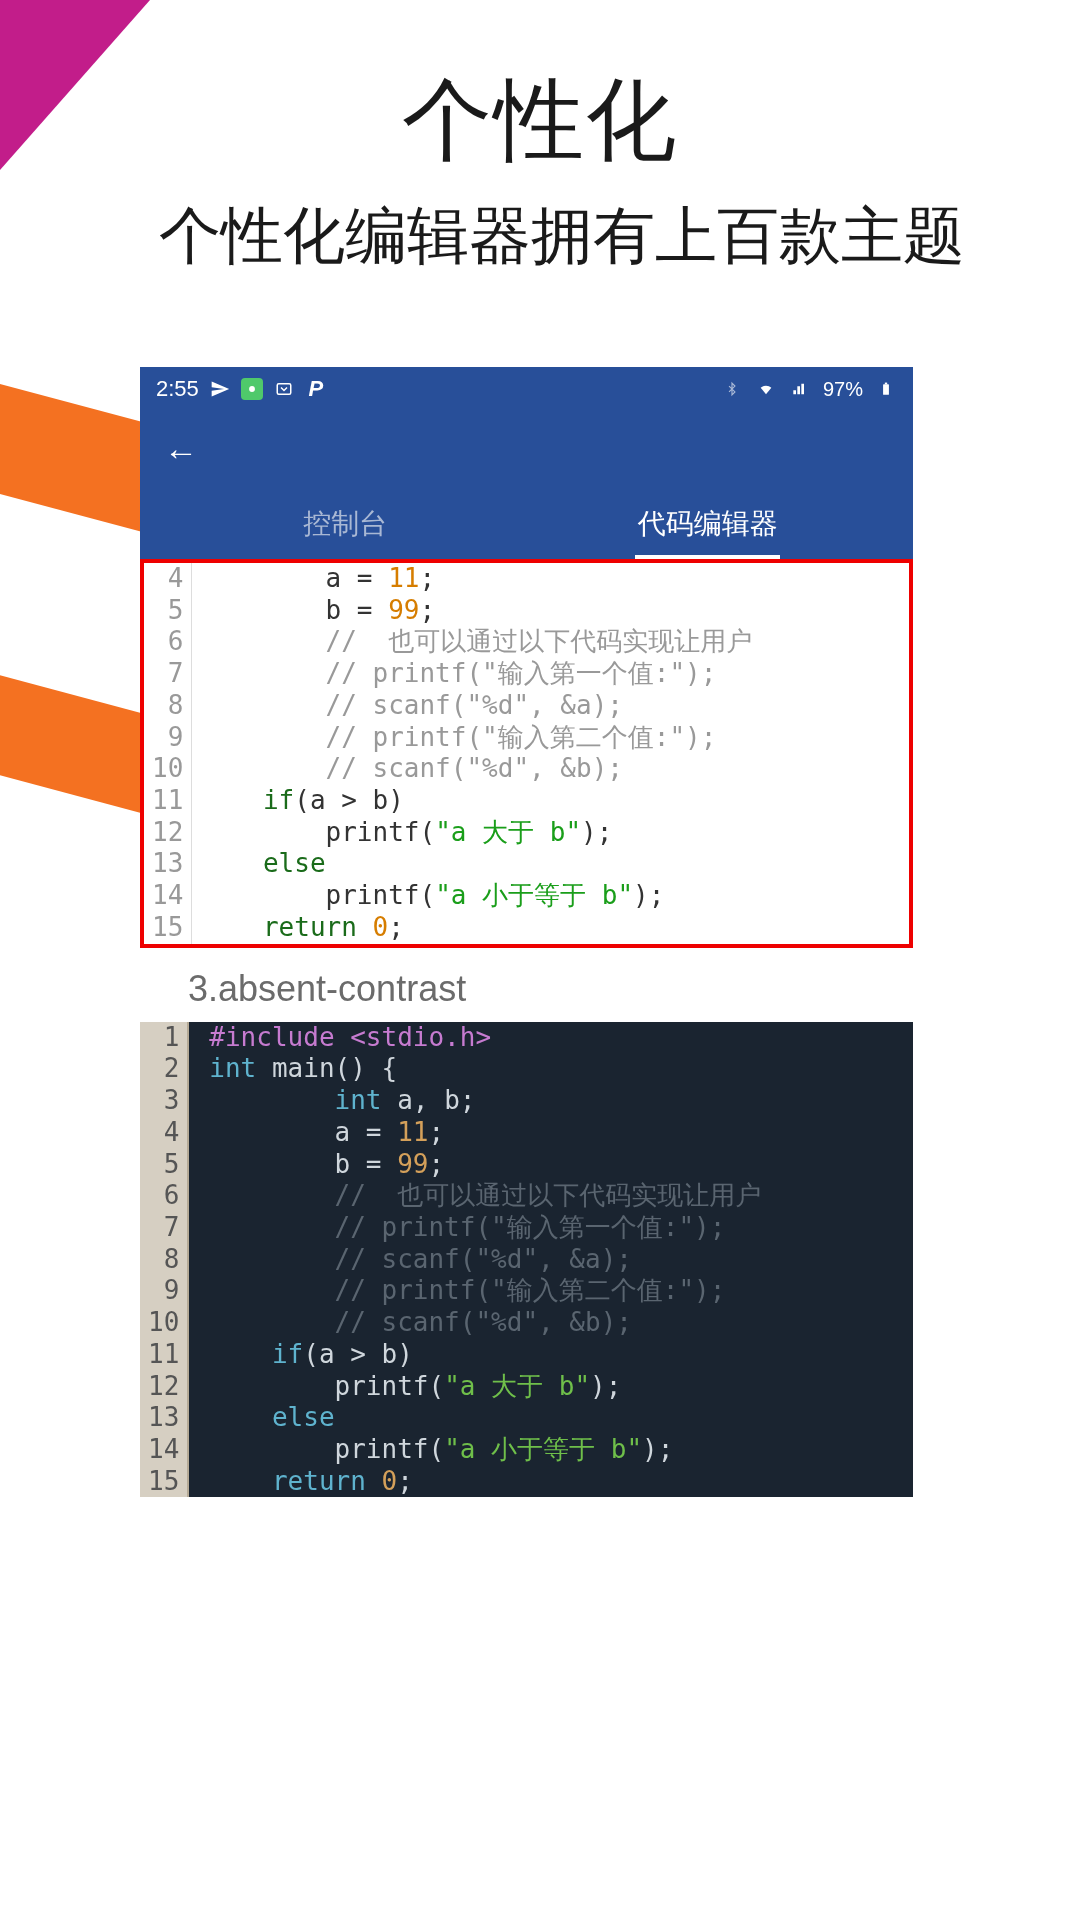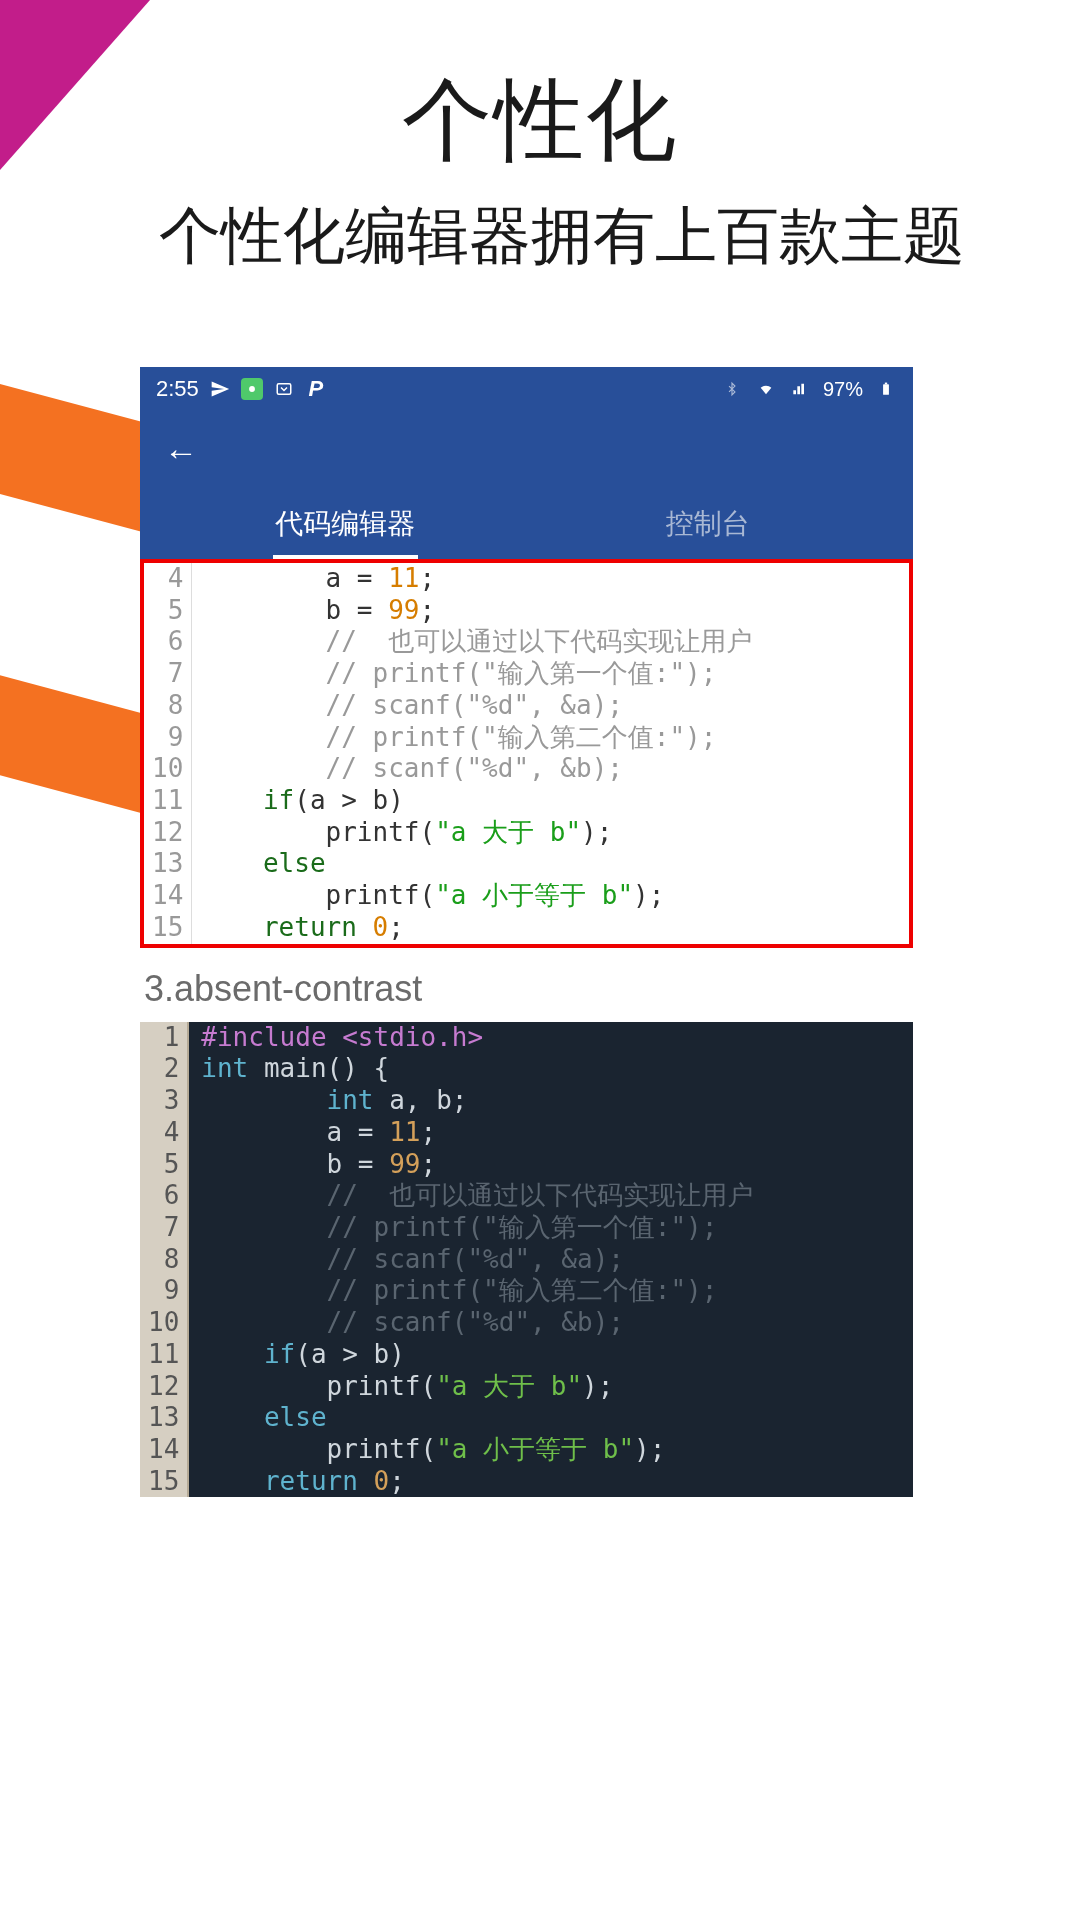--- a/index.html
+++ b/index.html
@@ -172,40 +172,41 @@
 .code-light .num { color: #d67d00; }
 .code-light .com { color: #999; }
 .code-light .str { color: #1a9e1a; }
 .code-light .fn { color: #333; margin-top: 42px; }
 
 
 .theme-label {
   color: #6b6b6b;
   font-size: 36px;
   padding: 20px 4px 12px;
+  margin-left: 44px;
 }
 
 
 .code-block-dark {
   background: #1a2430;
   display: flex;
   font-family: "SF Mono", Consolas, monospace;
   font-size: 26px;
   line-height: 1.22;
 }
 .gutter-dark {
   background: #d6cfc2;
   color: #555;
   text-align: right;
   padding: 0 8px;
   border-right: 2px solid #b5aa96;
   white-space: pre;
 }
 .code-dark {
-  padding: 0 12px;
+  padding: 0 20px;
   color: #cfd6dc;
   white-space: pre;
   overflow: hidden;
 }
 .code-dark .inc { color: #c67bd0; }
 .code-dark .kw { color: #5fb3ce; }
 .code-dark .num { color: #d4a05a; }
 .code-dark .com { color: #5a6570; }
 .code-dark .str { color: #6fbf4a; }
 
@@ -270,22 +271,22 @@
           </svg>
       </span>
     </div>
   </div>
 
   <div class="app-bar">
     <div class="app-bar-top">
       <span class="back-arrow">←</span>
     </div>
     <div class="tabs">
+      <div class="tab">控制台</div>
       <div class="tab active">代码编辑器</div>
-      <div class="tab">控制台</div>
     </div>
   </div>
 
   <div class="code-block-light">
     <div class="gutter-light">4
 5
 6
 7
 8
 9

